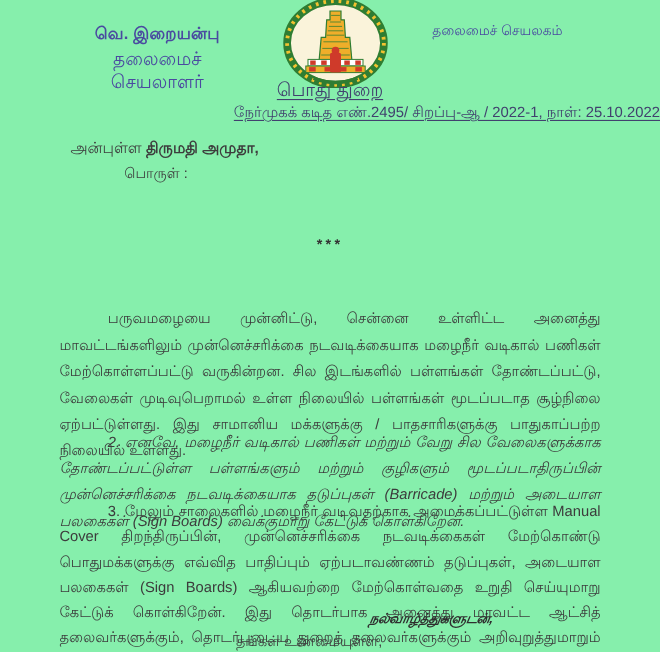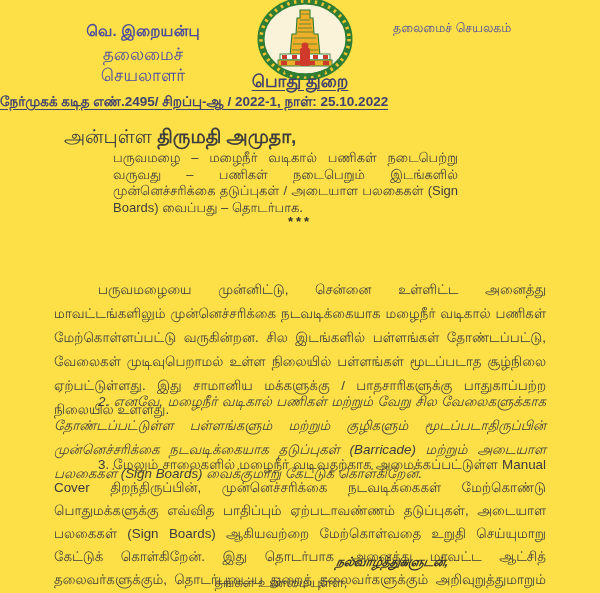--- a/index.html
+++ b/index.html
@@ -5,50 +5,50 @@
   * { margin: 0; padding: 0; box-sizing: border-box; }
   html, body { width: 600px; }
   body {
     font-family: "Liberation Sans", "DejaVu Sans", sans-serif;
     background: #ffffff;
   }
   .page {
     position: relative;
     width: 600px;
     height: 593px;
-    background: #fde047;
+    background: #86efac;
     overflow: hidden;
     color: #3d3d3d;
   }
   
   .header-left {
     position: absolute; top: 22px; left: 68px; width: 150px;
     text-align: center; color: #4a4aa0;
   }
   .officer-name { font-size: 15px; font-weight: bold; letter-spacing: .2px; }
   .officer-title { font-size: 17px; margin-top: 3px; }
   .header-right {
     position: absolute; top: 20px; left: 393px; width: 180px;
     text-align: left; color: #4a4aa0; font-size: 12.5px; line-height: 17px;
   }
   .emblem-wrap { position: absolute; top: 0; left: 257px; width: 96px; height: 80px; }
   
   .dept-title {
     position: absolute; top: 72px; left: 0; width: 600px;
-    text-align: center; font-size: 17px; font-weight: bold; color: #41416e;
+    text-align: center; font-size: 17px; font-weight: normal; color: #41416e;
     text-decoration: underline; text-underline-offset: 3px;
   }
   .ref-line {
     position: absolute; top: 94px; left: 0; width: 600px;
-    text-align: left; font-size: 13.5px; font-weight: bold; color: #41416e;
+    text-align: right; font-size: 13.5px; font-weight: normal; color: #41416e;
     text-decoration: underline; text-underline-offset: 3px;
   }
   
   .salutation {
-    position: absolute; top: 126px; left: 64px; font-size: 19px; color: #3d3d3d;
+    position: absolute; top: 126px; left: 64px; font-size: 14px; color: #3d3d3d;
   }
   .salutation b { font-weight: bold; }
   .subject-row {
     position: absolute; top: 150px; left: 113px; width: 345px;
     display: flex; font-size: 13px; color: #3d3d3d;
   }
   .subject-label { flex: 0 0 58px; font-weight: 500; }
   .subject-text {
     flex: 1; text-align: justify; line-height: 16.5px; width: 280px;
   }
@@ -128,21 +128,21 @@
   <div class="header-right">
     <div>தலைமைச் செயலகம்</div>
   </div>
 
   <div class="dept-title">பொது துறை</div>
   <div class="ref-line">நேர்முகக் கடித எண்.2495/ சிறப்பு-ஆ / 2022-1, நாள்: 25.10.2022</div>
 
   <div class="salutation"><span>அன்புள்ள </span><b>திருமதி அமுதா,</b></div>
 
   <div class="subject-row">
-    <div class="subject-text">பருவமழை – மழைநீர் வடிகால் பணிகள் நடைபெற்று வருவது – பணிகள் நடைபெறும் இடங்களில் முன்னெச்சரிக்கை தடுப்புகள் / அடையாள பலகைகள் (Sign Boards) வைப்பது – தொடர்பாக.</div>
+    <div class="subject-label">பொருள் :</div>
   </div>
 
   <div class="divider">***</div>
 
   <div class="para para1">பருவமழையை முன்னிட்டு, சென்னை உள்ளிட்ட அனைத்து மாவட்டங்களிலும் முன்னெச்சரிக்கை நடவடிக்கையாக மழைநீர் வடிகால் பணிகள் மேற்கொள்ளப்பட்டு வருகின்றன. சில இடங்களில் பள்ளங்கள் தோண்டப்பட்டு, வேலைகள் முடிவுபெறாமல் உள்ள நிலையில் பள்ளங்கள் மூடப்படாத சூழ்நிலை ஏற்பட்டுள்ளது. இது சாமானிய மக்களுக்கு / பாதசாரிகளுக்கு பாதுகாப்பற்ற நிலையில் உள்ளது.</div>
   <div class="para para2">2. எனவே, மழைநீர் வடிகால் பணிகள் மற்றும் வேறு சில வேலைகளுக்காக தோண்டப்பட்டுள்ள பள்ளங்களும் மற்றும் குழிகளும் மூடப்படாதிருப்பின் முன்னெச்சரிக்கை நடவடிக்கையாக தடுப்புகள் (Barricade) மற்றும் அடையாள பலகைகள் (Sign Boards) வைக்குமாறு கேட்டுக் கொள்கிறேன்.</div>
   <div class="para para3">3. மேலும் சாலைகளில் மழைநீர் வடிவதற்காக அமைக்கப்பட்டுள்ள Manual Cover திறந்திருப்பின், முன்னெச்சரிக்கை நடவடிக்கைகள் மேற்கொண்டு பொதுமக்களுக்கு எவ்வித பாதிப்பும் ஏற்படாவண்ணம் தடுப்புகள், அடையாள பலகைகள் (Sign Boards) ஆகியவற்றை மேற்கொள்வதை உறுதி செய்யுமாறு கேட்டுக் கொள்கிறேன். இது தொடர்பாக அனைத்து மாவட்ட ஆட்சித் தலைவர்களுக்கும், தொடர்புடைய துறைத் தலைவர்களுக்கும் அறிவுறுத்துமாறும் அன்புடன் கேட்டுக் கொள்கிறேன்.</div>
 
   <div class="sig-script">நல்வாழ்த்துகளுடன்,</div>
   <div class="closing">தங்கள் உண்மையுள்ள,</div>

